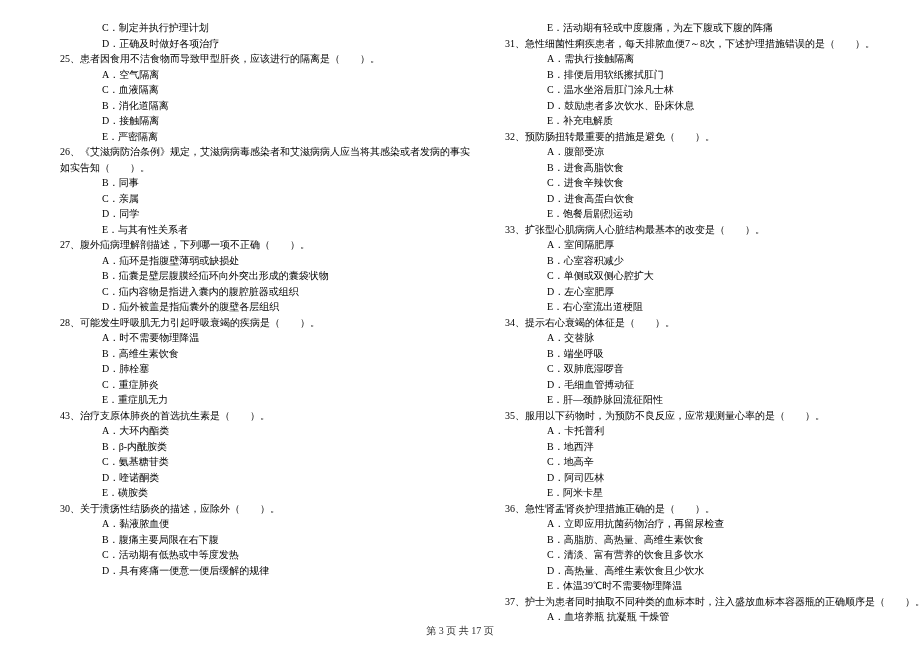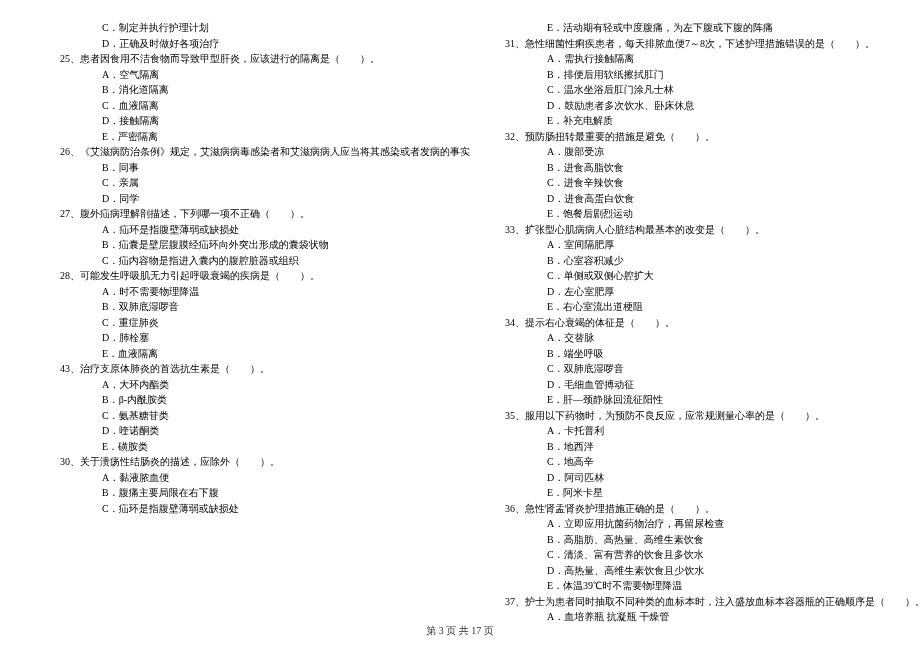--- a/index.html
+++ b/index.html
@@ -38,53 +38,57 @@
 </head>
 <body>
 
 <div class="columns">
   <div class="col">
     <div class="indent-c">C．制定并执行护理计划</div>
     <div class="indent-c">D．正确及时做好各项治疗</div>
 
     <div class="q-line">25、患者因食用不洁食物而导致甲型肝炎，应该进行的隔离是（　　）。</div>
     <div class="opt">A．空气隔离</div>
+    <div class="opt">C．血液隔离</div>
     <div class="opt">B．消化道隔离</div>
-    <div class="opt">C．血液隔离</div>
     <div class="opt">D．接触隔离</div>
     <div class="opt">E．严密隔离</div>
 
     <div class="q-line">26、《艾滋病防治条例》规定，艾滋病病毒感染者和艾滋病病人应当将其感染或者发病的事实</div>
+    <div class="q-line">如实告知（　　）。</div>
     <div class="opt">B．同事</div>
     <div class="opt">C．亲属</div>
     <div class="opt">D．同学</div>
+    <div class="opt">E．与其有性关系者</div>
 
     <div class="q-line">27、腹外疝病理解剖描述，下列哪一项不正确（　　）。</div>
     <div class="opt">A．疝环是指腹壁薄弱或缺损处</div>
     <div class="opt">B．疝囊是壁层腹膜经疝环向外突出形成的囊袋状物</div>
     <div class="opt">C．疝内容物是指进入囊内的腹腔脏器或组织</div>
+    <div class="opt">D．疝外被盖是指疝囊外的腹壁各层组织</div>
 
     <div class="q-line">28、可能发生呼吸肌无力引起呼吸衰竭的疾病是（　　）。</div>
     <div class="opt">A．时不需要物理降温</div>
-    <div class="opt">B．双肺底湿啰音</div>
+    <div class="opt">B．高维生素饮食</div>
+    <div class="opt">D．肺栓塞</div>
     <div class="opt">C．重症肺炎</div>
-    <div class="opt">D．肺栓塞</div>
-    <div class="opt">E．血液隔离</div>
+    <div class="opt">E．重症肌无力</div>
 
     <div class="q-line">43、治疗支原体肺炎的首选抗生素是（　　）。</div>
     <div class="opt">A．大环内酯类</div>
     <div class="opt">B．β-内酰胺类</div>
     <div class="opt">C．氨基糖苷类</div>
     <div class="opt">D．喹诺酮类</div>
     <div class="opt">E．磺胺类</div>
 
     <div class="q-line">30、关于溃疡性结肠炎的描述，应除外（　　）。</div>
     <div class="opt">A．黏液脓血便</div>
     <div class="opt">B．腹痛主要局限在右下腹</div>
-    <div class="opt">C．疝环是指腹壁薄弱或缺损处</div>
+    <div class="opt">C．活动期有低热或中等度发热</div>
+    <div class="opt">D．具有疼痛一便意一便后缓解的规律</div>
   </div>
 
   <div class="col">
     <div class="indent-c">E．活动期有轻或中度腹痛，为左下腹或下腹的阵痛</div>
 
     <div class="q-line">31、急性细菌性痢疾患者，每天排脓血便7～8次，下述护理措施错误的是（　　）。</div>
     <div class="opt">A．需执行接触隔离</div>
     <div class="opt">B．排便后用软纸擦拭肛门</div>
     <div class="opt">C．温水坐浴后肛门涂凡士林</div>
     <div class="opt">D．鼓励患者多次饮水、卧床休息</div>

